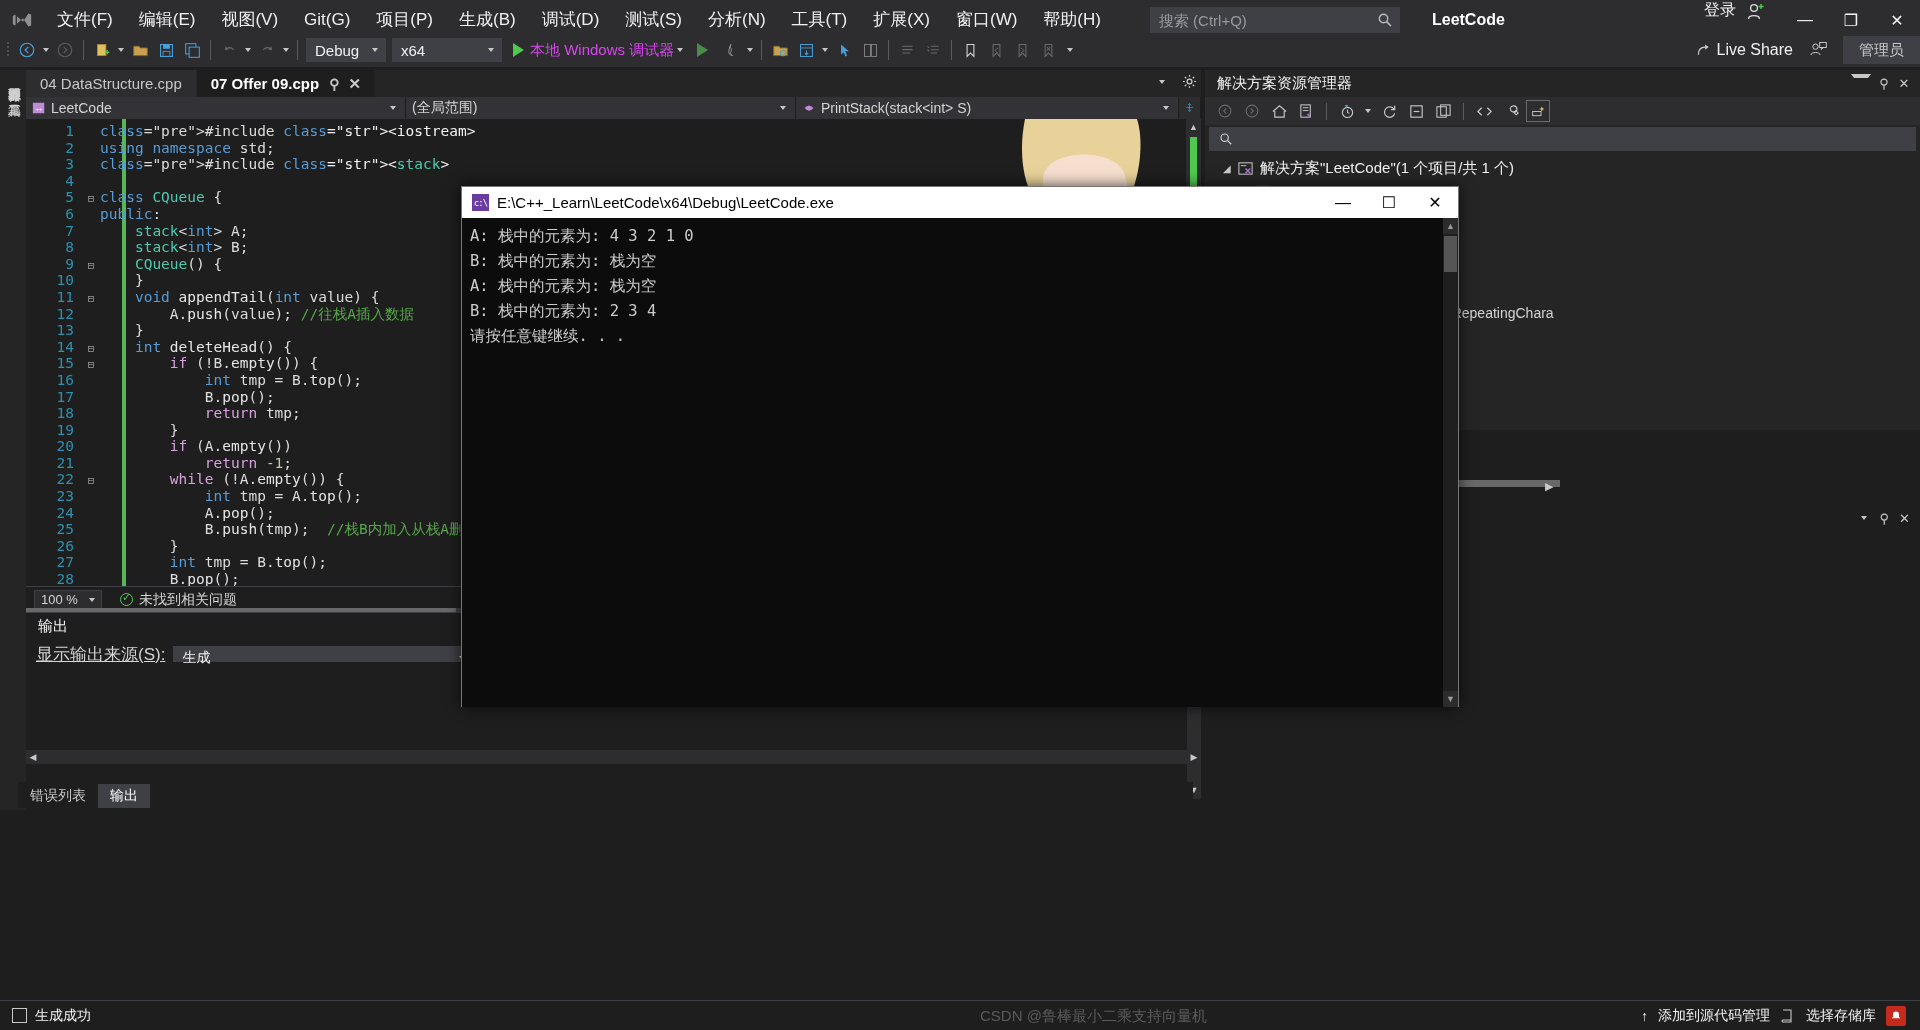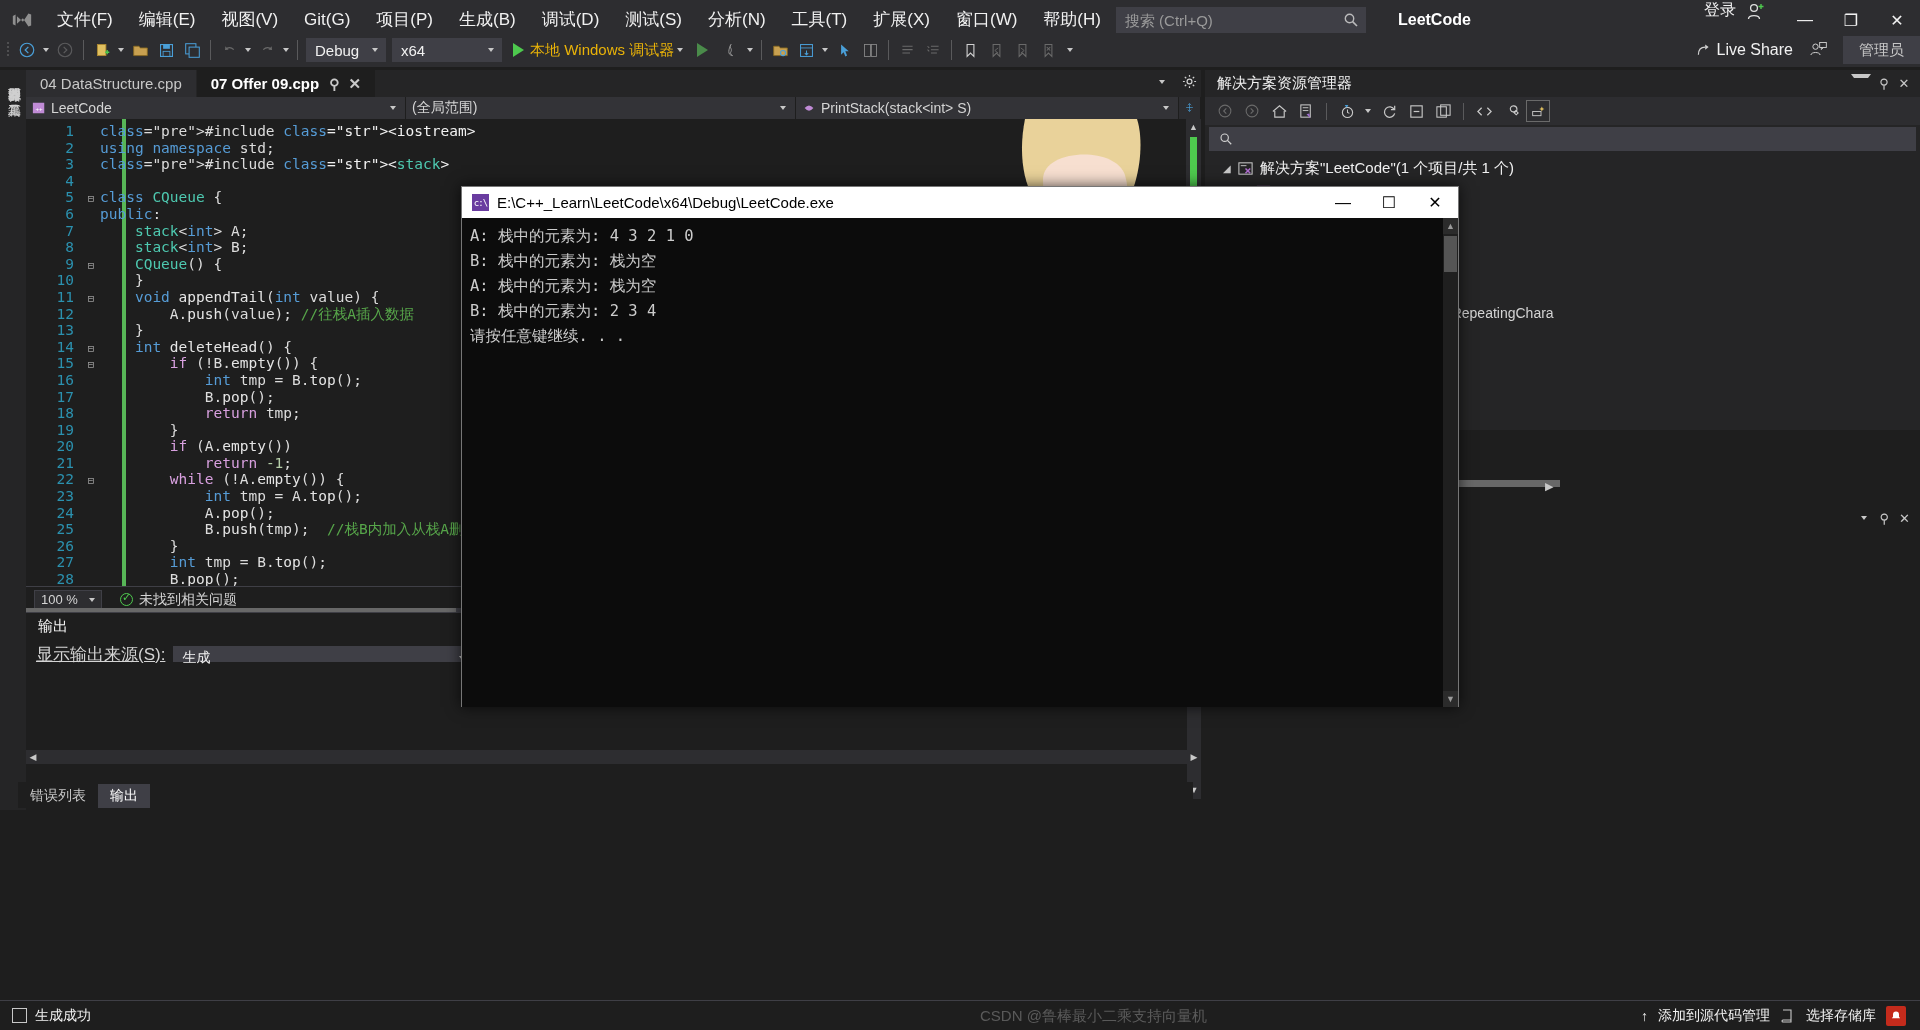--- a/index.html
+++ b/index.html
@@ -17,21 +17,21 @@
     background: #2d2d30; display: flex; align-items: center;
   }
   .vs-logo { width: 44px; height: 40px; display: flex; align-items: center; justify-content: center; }
   .vs-logo svg { width: 22px; height: 22px; }
   .menu { display: flex; height: 40px; }
   .menu-item {
     padding: 0 13px; height: 40px; line-height: 40px;
     font-size: 17px; color: #f1f1f1; white-space: nowrap;
   }
   .search-box {
-    margin-left: 2px; width: 250px; height: 27px; background: #3f3f46;
+    margin-left: 36px; width: 250px; height: 27px; background: #3f3f46;
     border: 1px solid #3f3f46; display: flex; align-items: center;
     padding: 0 6px 0 8px;
   }
   .search-box input {
     flex: 1; background: transparent; border: 0; outline: none;
     color: #c8c8c8; font-size: 15px; font-family: "Liberation Sans", sans-serif;
   }
   .search-box input::placeholder { color: #9a9a9a; }
   .search-ico { width: 16px; height: 16px; opacity: .85; }
   .app-title {
@@ -52,21 +52,21 @@
   }
   .tb-grip { width: 8px; height: 20px; opacity: .5; }
   .tb-btn { width: 26px; height: 26px; display: flex; align-items: center; justify-content: center; }
   .tb-sep { width: 1px; height: 20px; background: #5a5a5c; margin: 0 5px; }
   .caret { width: 0; height: 0; border-left: 3.5px solid transparent; border-right: 3.5px solid transparent; border-top: 4px solid #c8c8c8; margin: 0 3px; }
   .combo {
     height: 24px; background: #3f3f46; border: 1px solid #3f3f46; color: #f1f1f1;
     font-size: 15px; display: flex; align-items: center; padding: 0 4px 0 8px; margin: 0 3px;
   }
   .combo .lbl { flex: 1; white-space: nowrap; }
-  .run-green { color: #eab308; font-size: 15px; display: flex; align-items: center; }
+  .run-green { color: #d946ef; font-size: 15px; display: flex; align-items: center; }
   .play-tri { width:0;height:0;border-top:7px solid transparent;border-bottom:7px solid transparent;border-left:11px solid #4ec94e;margin-right:6px;}
   .play-tri.hollow { border-left-color: #4a8b4a; }
 
   
   .lefttabs {
     position: absolute; left: 0; top: 70px; width: 26px; height: 740px;
     background: #252526;
   }
   .vtab {
     writing-mode: vertical-rl; text-orientation: mixed;

